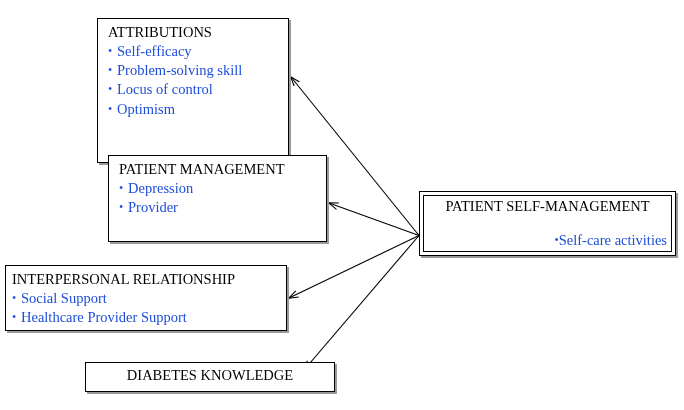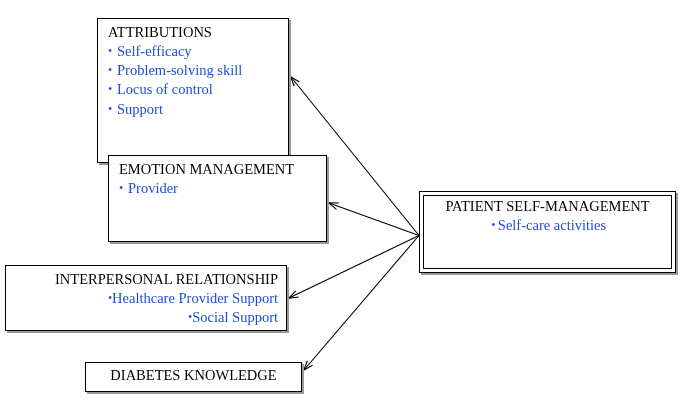--- a/index.html
+++ b/index.html
@@ -64,21 +64,22 @@
     white-space: nowrap;
   }
   .bullet-item::before {
     content: "\2022";
     display: inline-block;
     width: 9px;
     font-size: 12px;
     vertical-align: 1px;
   }
   .bullet-list.centered .bullet-item {
-    text-align: center;
+    text-align: right;
+    margin-top: 15px;
   }
   #arrow-layer {
     position: absolute;
     left: 0;
     top: 0;
     width: 684px;
     height: 410px;
     z-index: 1;
   }
 </style>
@@ -103,51 +104,52 @@
     <line x1="419" y1="235.5" x2="304" y2="370" stroke="#000000" stroke-width="1.1" marker-start="url(#arrowhead)" marker-end="url(#arrowhead)"></line>
   </svg>
 
   <div class="node-box" style="left:97px; top:18px; width:192px; height:145px;">
     <div class="box-inner">
       <div class="box-title">ATTRIBUTIONS</div>
       <ul class="bullet-list">
         <li class="bullet-item">Self-efficacy</li>
         <li class="bullet-item">Problem-solving skill</li>
         <li class="bullet-item">Locus of control</li>
-        <li class="bullet-item">Support</li>
+        <li class="bullet-item">Optimism</li>
       </ul>
     </div>
   </div>
 
   <div class="node-box" style="left:108px; top:155px; width:219px; height:87px;">
     <div class="box-inner">
-      <div class="box-title">EMOTION MANAGEMENT</div>
+      <div class="box-title">PATIENT MANAGEMENT</div>
       <ul class="bullet-list">
+        <li class="bullet-item">Depression</li>
         <li class="bullet-item">Provider</li>
       </ul>
     </div>
   </div>
 
   <div class="node-box" style="left:5px; top:265px; width:282px; height:66px;">
-    <div class="box-inner" style="padding-left:6px;text-align:right;">
+    <div class="box-inner" style="padding-left:6px;">
       <div class="box-title">INTERPERSONAL RELATIONSHIP</div>
       <ul class="bullet-list">
+        <li class="bullet-item">Social Support</li>
         <li class="bullet-item">Healthcare Provider Support</li>
-        <li class="bullet-item">Social Support</li>
       </ul>
     </div>
   </div>
 
-  <div class="node-box" style="left:85px; top:362px; width:217px; height:30px;">
+  <div class="node-box" style="left:85px; top:362px; width:250px; height:30px;">
     <div class="box-inner" style="padding:3px 8px;">
       <div class="box-title centered">DIABETES KNOWLEDGE</div>
     </div>
   </div>
 
-  <div class="node-box double" style="left:419px; top:191px; width:257px; height:82px;">
+  <div class="node-box double" style="left:419px; top:191px; width:257px; height:65px;">
     <div class="box-inner" style="padding:5px 8px;">
       <div class="box-title centered">PATIENT SELF-MANAGEMENT</div>
       <ul class="bullet-list centered">
         <li class="bullet-item">Self-care activities</li>
       </ul>
     </div>
   </div>
 
 </div>
 

